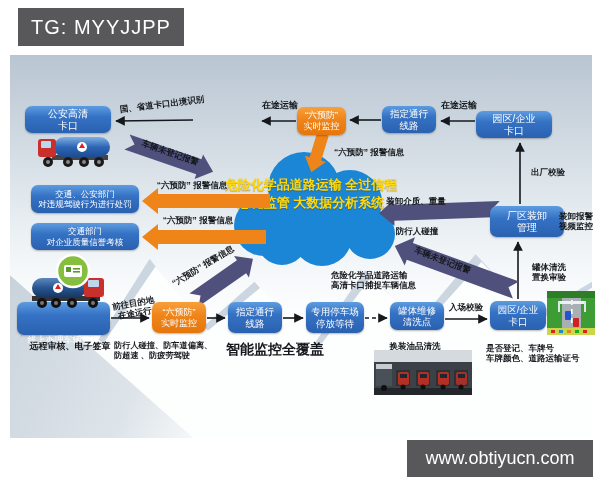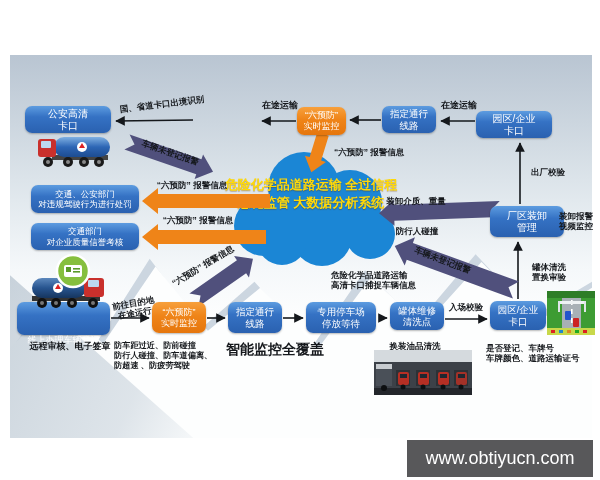--- a/index.html
+++ b/index.html
@@ -142,21 +142,21 @@
     <span>线上办理车辆登记</span>
   </div>
   <div class="bx orange" style="left:152px;top:302px;width:54px;height:31px;font-size:9px;">
     <span>“六预防”</span>
     <span>实时监控</span>
   </div>
   <div class="bx" style="left:228px;top:302px;width:54px;height:31px;font-size:9.5px;">
     <span>指定通行</span>
     <span>线路</span>
   </div>
-  <div class="bx" style="left:306px;top:302px;width:70px;height:31px;font-size:9.5px;">
+  <div class="bx" style="left:306px;top:302px;width:58px;height:31px;font-size:9.5px;">
     <span>专用停车场</span>
     <span>停放等待</span>
   </div>
   <div class="bx" style="left:390px;top:302px;width:54px;height:28px;font-size:9.5px;">
     <span>罐体维修</span>
     <span>清洗点</span>
   </div>
   <div class="bx" style="left:490px;top:301px;width:56px;height:29px;font-size:9.5px;">
     <span>园区/企业</span>
     <span>卡口</span>
@@ -185,21 +185,20 @@
     <span>危险化学品道路运输</span>
     <span>高清卡口捕捉车辆信息</span>
   </div>
   <div class="lbl" style="left:172px;top:280px;width:78px;font-size:8.5px;transform:rotate(-31deg);transform-origin:left bottom;">“六预防” 报警信息</div>
   <div class="lbl" style="left:109px;top:298px;width:50px;font-size:8.5px;transform:rotate(-10deg);">
     <span>前往目的地</span>
     <span>在途运行</span>
   </div>
   <div class="lbl" style="left:22px;top:341px;width:96px;font-size:9px;">远程审核、电子签章</div>
   <div class="lbl" style="left:114px;top:341px;width:118px;font-size:8.2px;text-align:left;">
-    <span>防车距过近、防前碰撞</span>
     <span>防行人碰撞、防车道偏离、</span>
     <span>防超速 、防疲劳驾驶</span>
   </div>
   <div class="lbl" style="left:226px;top:341px;width:64px;font-size:14px;">智能监控全覆盖</div>
   <div class="lbl" style="left:386px;top:341px;width:58px;font-size:8.5px;">换装油品清洗</div>
   <div class="lbl" style="left:446px;top:302px;width:40px;font-size:8.5px;">入场校验</div>
   <div class="lbl" style="left:486px;top:343px;width:112px;font-size:8.5px;text-align:left;">
     <span>是否登记、车牌号</span>
     <span>车牌颜色、道路运输证号</span>
   </div>
@@ -312,15 +311,16 @@
     </g>
     <g fill="#0d0f11">
         <circle cx="10" cy="38" r="3"></circle>
         <circle cx="29" cy="37" r="2.5"></circle>
         <circle cx="49" cy="37" r="2.5"></circle>
         <circle cx="69" cy="37" r="2.5"></circle>
         <circle cx="87" cy="37" r="2.5"></circle>
       </g>
   </svg>
 
+  <div id="tg-badge" class="wm">TG: MYYJJPP</div>
   <div id="site-bar" class="wm">www.obtiyucn.com</div>
 
 </div>
 
 </body></html>

